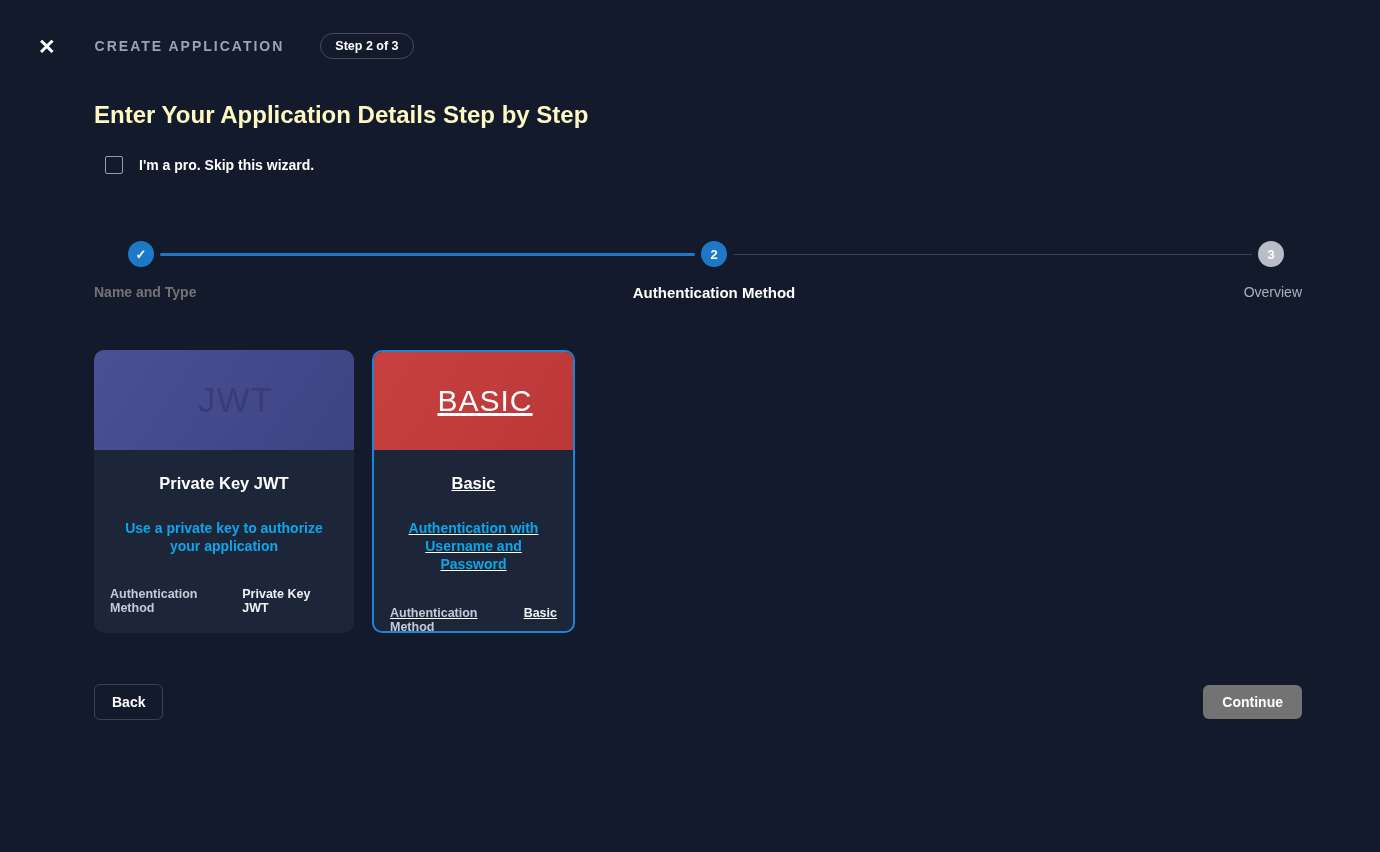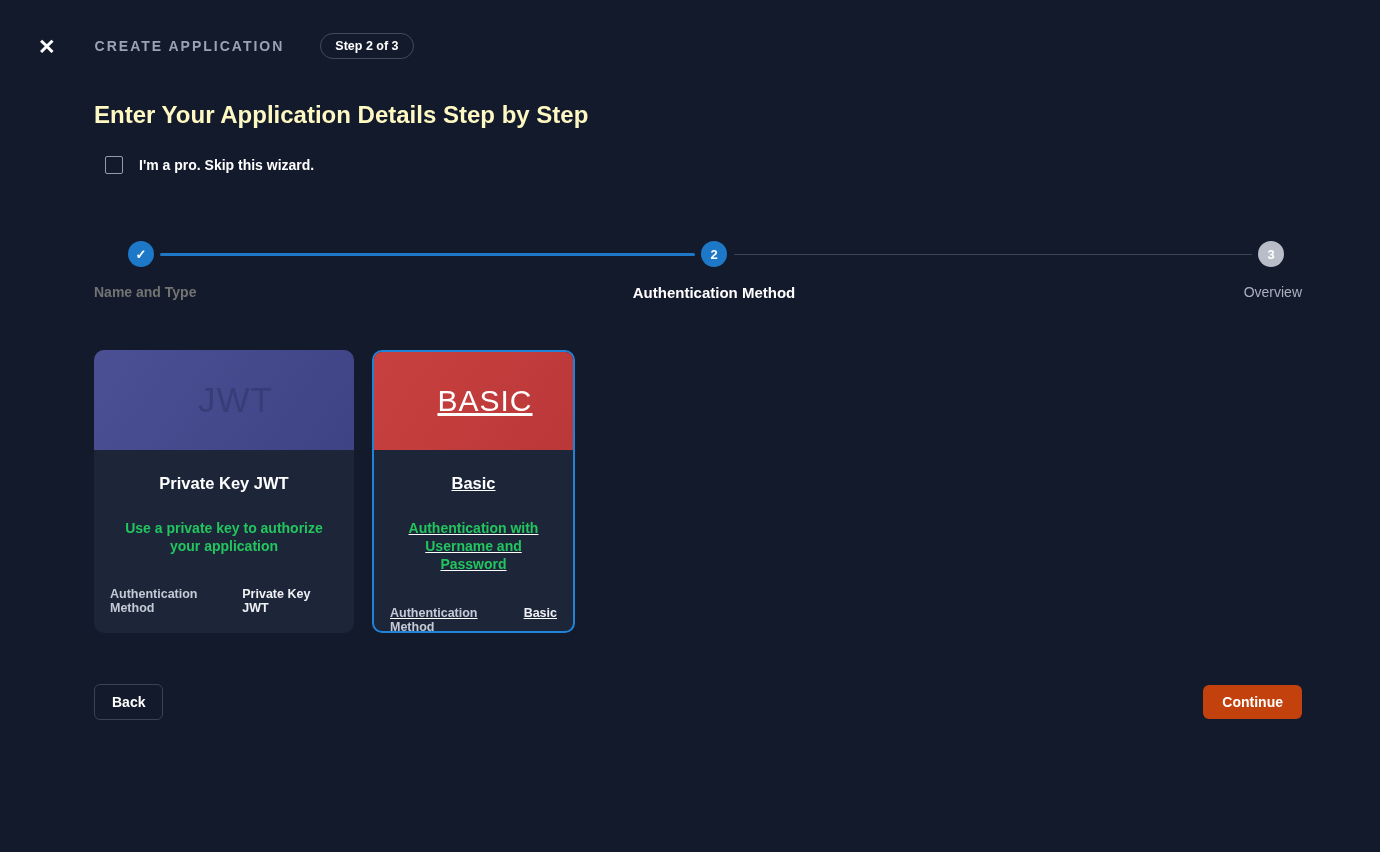--- a/index.html
+++ b/index.html
@@ -160,21 +160,21 @@
     font-weight: 700;
     color: #ffffff;
   }
   .card-desc {
     margin-top: 26px;
     padding: 0 18px;
     text-align: center;
     font-size: 14px;
     font-weight: 600;
     line-height: 1.3;
-    color: #22c55e;
+    color: #0ea5e9;
   }
   .card-meta {
     margin-top: 32px;
     padding: 0 16px;
     display: flex;
     justify-content: space-between;
     align-items: baseline;
   }
   .meta-label { font-size: 12.5px; font-weight: 600; color: #c4cad6; }
   .meta-value { font-size: 12.5px; font-weight: 600; color: #eef0f4; }
@@ -194,21 +194,21 @@
     border-radius: 6px;
     padding: 9px 17px;
     cursor: pointer;
   }
   .btn-back {
     background: transparent;
     border: 1px solid #3b4254;
     color: #ffffff;
   }
   .btn-continue {
-    background: #c2410c;
+    background: #737373;
     border: none;
     color: #ffffff;
     padding: 9px 19px;
   }
 </style>
 </head>
 <body>
 
 <div class="header">
   <span class="close-btn">✕</span>

